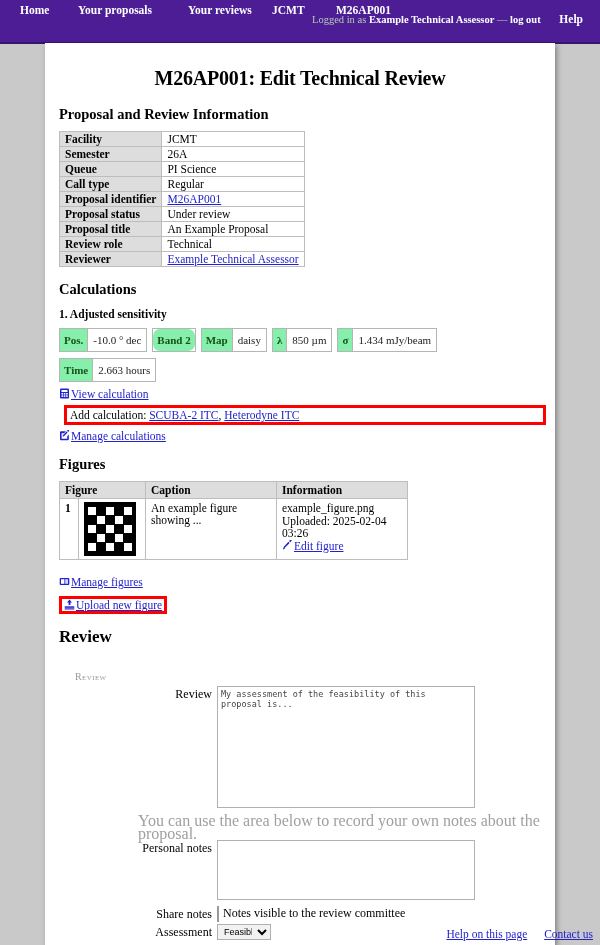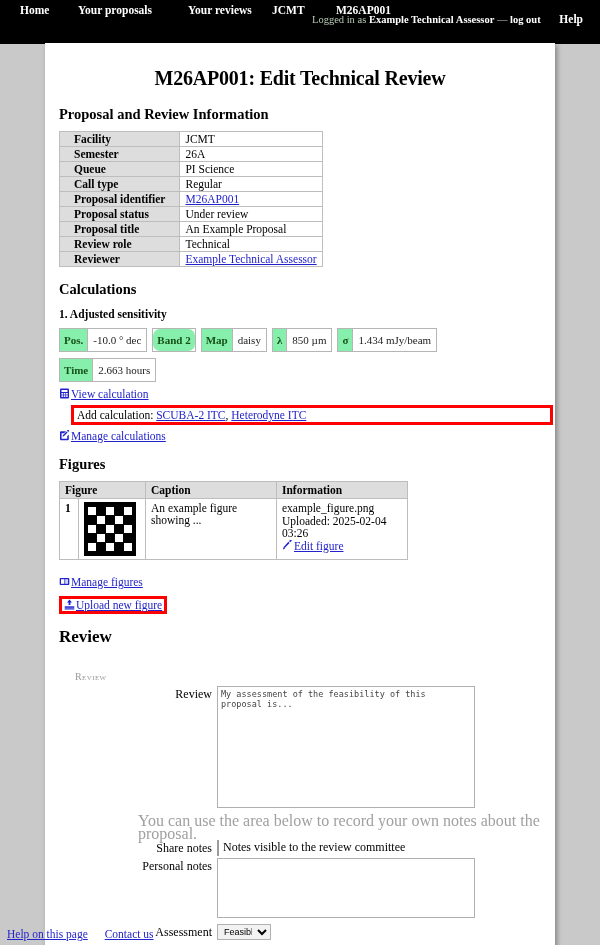--- a/index.html
+++ b/index.html
@@ -12,21 +12,21 @@
     height: 945px;
     background: #c9c9c9;
     font-family: "Liberation Serif", serif;
     font-size: 12px;
     color: #000;
     overflow: hidden;
   }
 
   
   .navbar {
-    background: #000000;
+    background: #4c1d95;
     height: 44px;
     position: relative;
     color: #ffffff;
     box-shadow: inset 0 -2px 0 rgba(0,0,0,0.25);
   }
   .nav-link {
     position: absolute;
     font-family: "Liberation Serif", serif;
     font-weight: bold;
     font-size: 11.5px;
@@ -100,21 +100,21 @@
   table.info {
     border-collapse: collapse;
     margin: 0 0 4px 0;
     font-size: 11.5px;
   }
   table.info th {
     background: #dddddd;
     border: 1px solid #bdbdbd;
     text-align: left;
     font-weight: bold;
-    padding: 1px 14px;
+    padding: 1px 5px;
     white-space: nowrap;
   }
   table.info td {
     border: 1px solid #bdbdbd;
     padding: 1px 5px;
     white-space: nowrap;
     min-width: 130px;
   }
 
   
@@ -157,21 +157,21 @@
     height: 11px;
     vertical-align: -1px;
     margin-right: 1px;
   }
   .ic svg { display: block; }
 
   
   .hl-wide {
     border: 3px solid #ff0000;
     padding: 1px 3px;
-    margin: 4px 12px;
+    margin: 4px 5px;
     font-size: 11.5px;
     box-sizing: border-box;
     width: 482px;
   }
   .hl-tight {
     display: inline-block;
     border: 3px solid #ff0000;
     padding: 0 2px;
     margin: 3px 0;
     font-size: 11.5px;
@@ -284,21 +284,21 @@
     background: #f2f2f2;
     width: 54px;
   }
 
   
   .footer {
     position: absolute;
     left: 0;
     top: 928px;
     width: 600px;
-    text-align: left;
+    text-align: right;
     font-size: 11.5px;
   }
   .footer a { margin: 0 7px; text-decoration: underline; }
 </style>
 </head>
 <body>
 
 <div class="navbar">
   <a href="#" class="nav-link nav-home">Home</a>
   <a href="#" class="nav-link nav-proposals">Your proposals</a>
@@ -486,30 +486,30 @@
     <div class="frow">
       <div class="flabel">Review</div>
       <div class="fctl">
         <textarea class="ta ta-review" placeholder="My assessment of the feasibility of this proposal is..." style=""></textarea>
       </div>
     </div>
 
     <div class="helptext">You can use the area below to record your own notes about the proposal.</div>
 
     <div class="frow">
+      <div class="flabel">Personal notes</div>
+      <div class="fctl">
+        <textarea class="ta ta-notes" placeholder="" style=""></textarea>
+      </div>
+    </div>
+
+    <div class="frow">
       <div class="flabel">Share notes</div>
       <div class="fctl">
         <span class="cb" id="share-cb"></span><span class="cb-text">Notes visible to the review committee</span>
-      </div>
-    </div>
-
-    <div class="frow">
-      <div class="flabel">Personal notes</div>
-      <div class="fctl">
-        <textarea class="ta ta-notes" placeholder="" style=""></textarea>
       </div>
     </div>
 
     <div class="frow">
       <div class="flabel">Assessment</div>
       <div class="fctl">
         <select class="sel" id="assessment-select"><option>Feasible</option></select>
       </div>
     </div>
   </fieldset>

